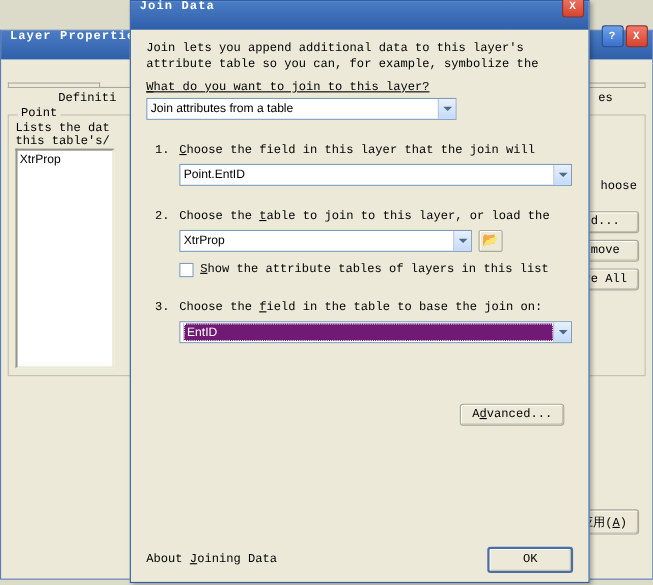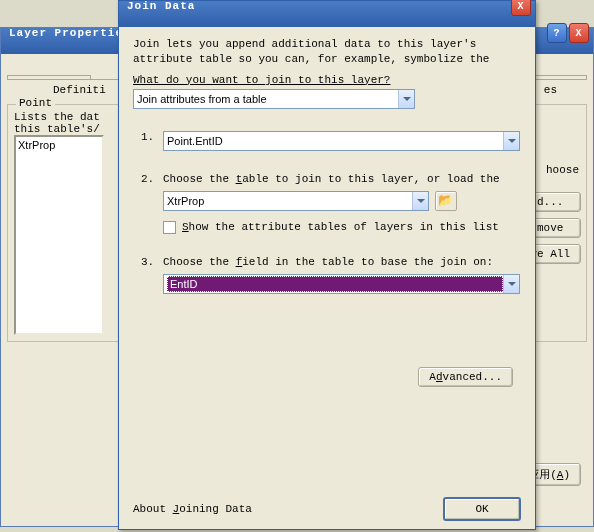--- a/index.html
+++ b/index.html
@@ -216,20 +216,21 @@
       <u class="hotkey">W</u>hat do you want to join to this layer?
     </div>
     <div class="dropdown">
       <span class="dd-text">Join attributes from a table</span>
       <div class="dd-btn"></div>
     </div>
 
     <div class="step">
       <div class="step-num">1.</div>
       <div class="step-body">
+        <div class="step-text"><u class="hotkey">C</u>hoose the field in this layer that the join will</div>
         <div class="dropdown">
           <span class="dd-text">Point.EntID</span>
           <div class="dd-btn"></div>
         </div>
       </div>
     </div>
 
     <div class="step">
       <div class="step-num">2.</div>
       <div class="step-body">

